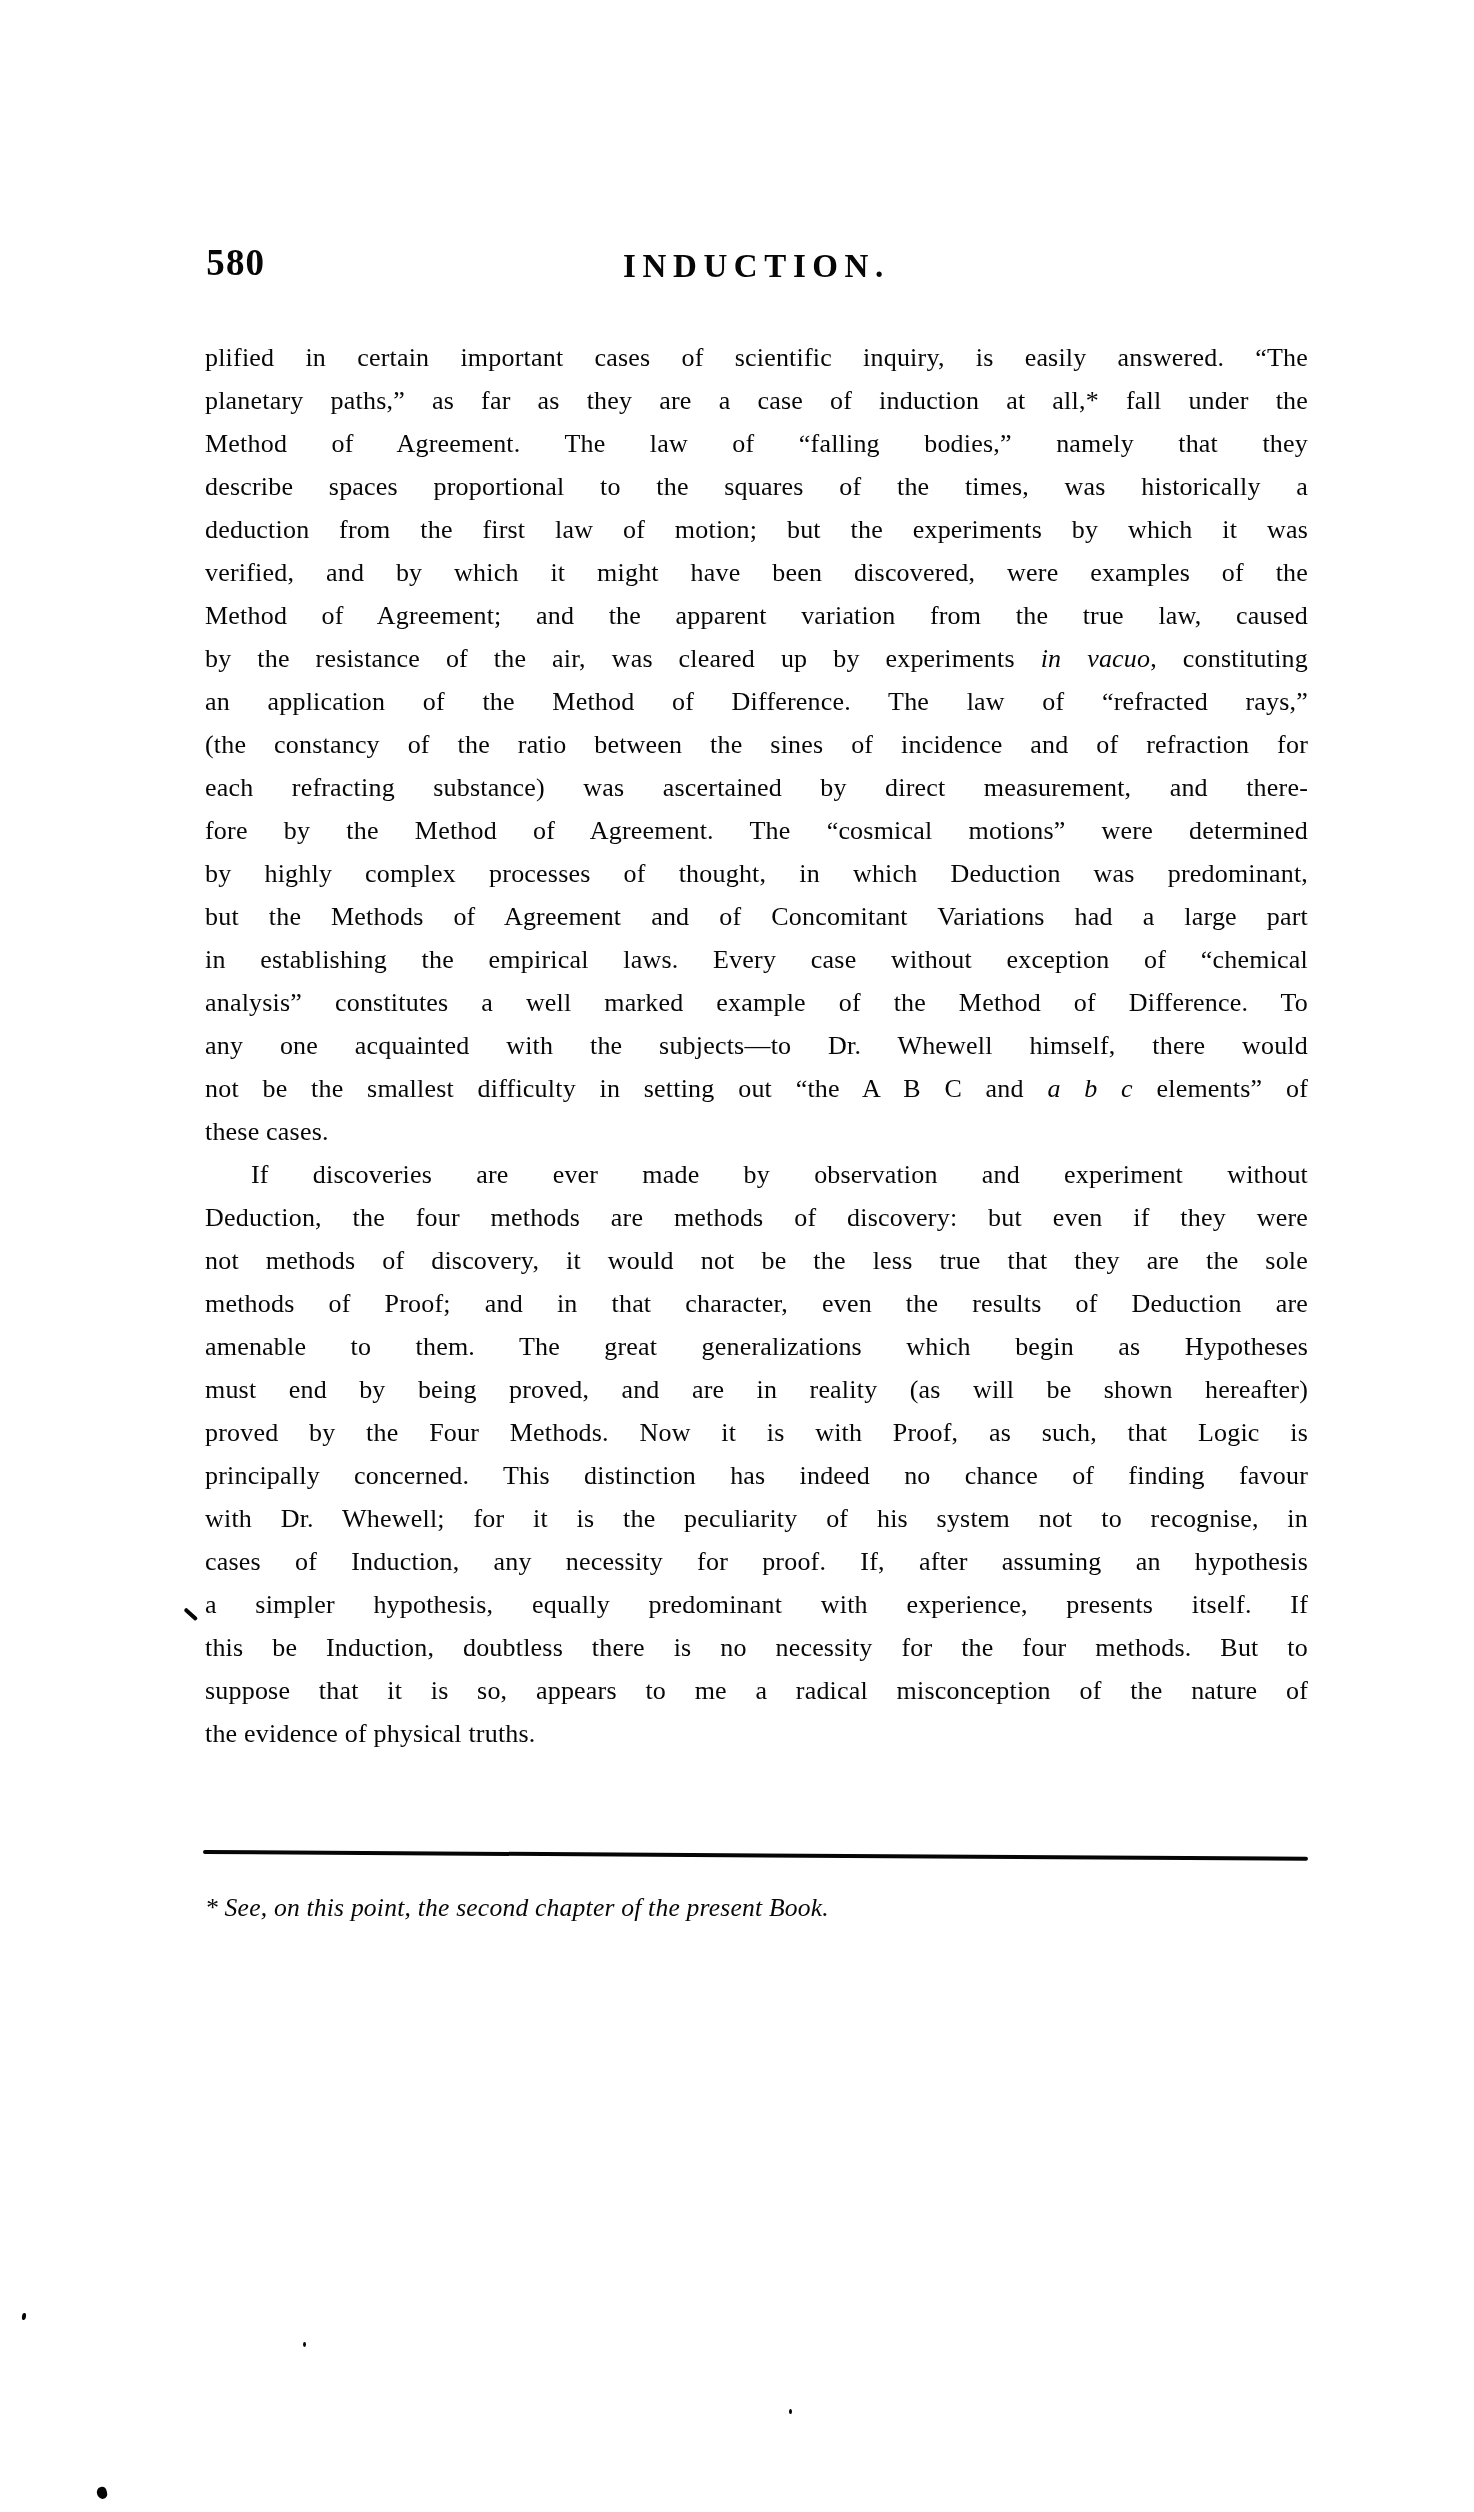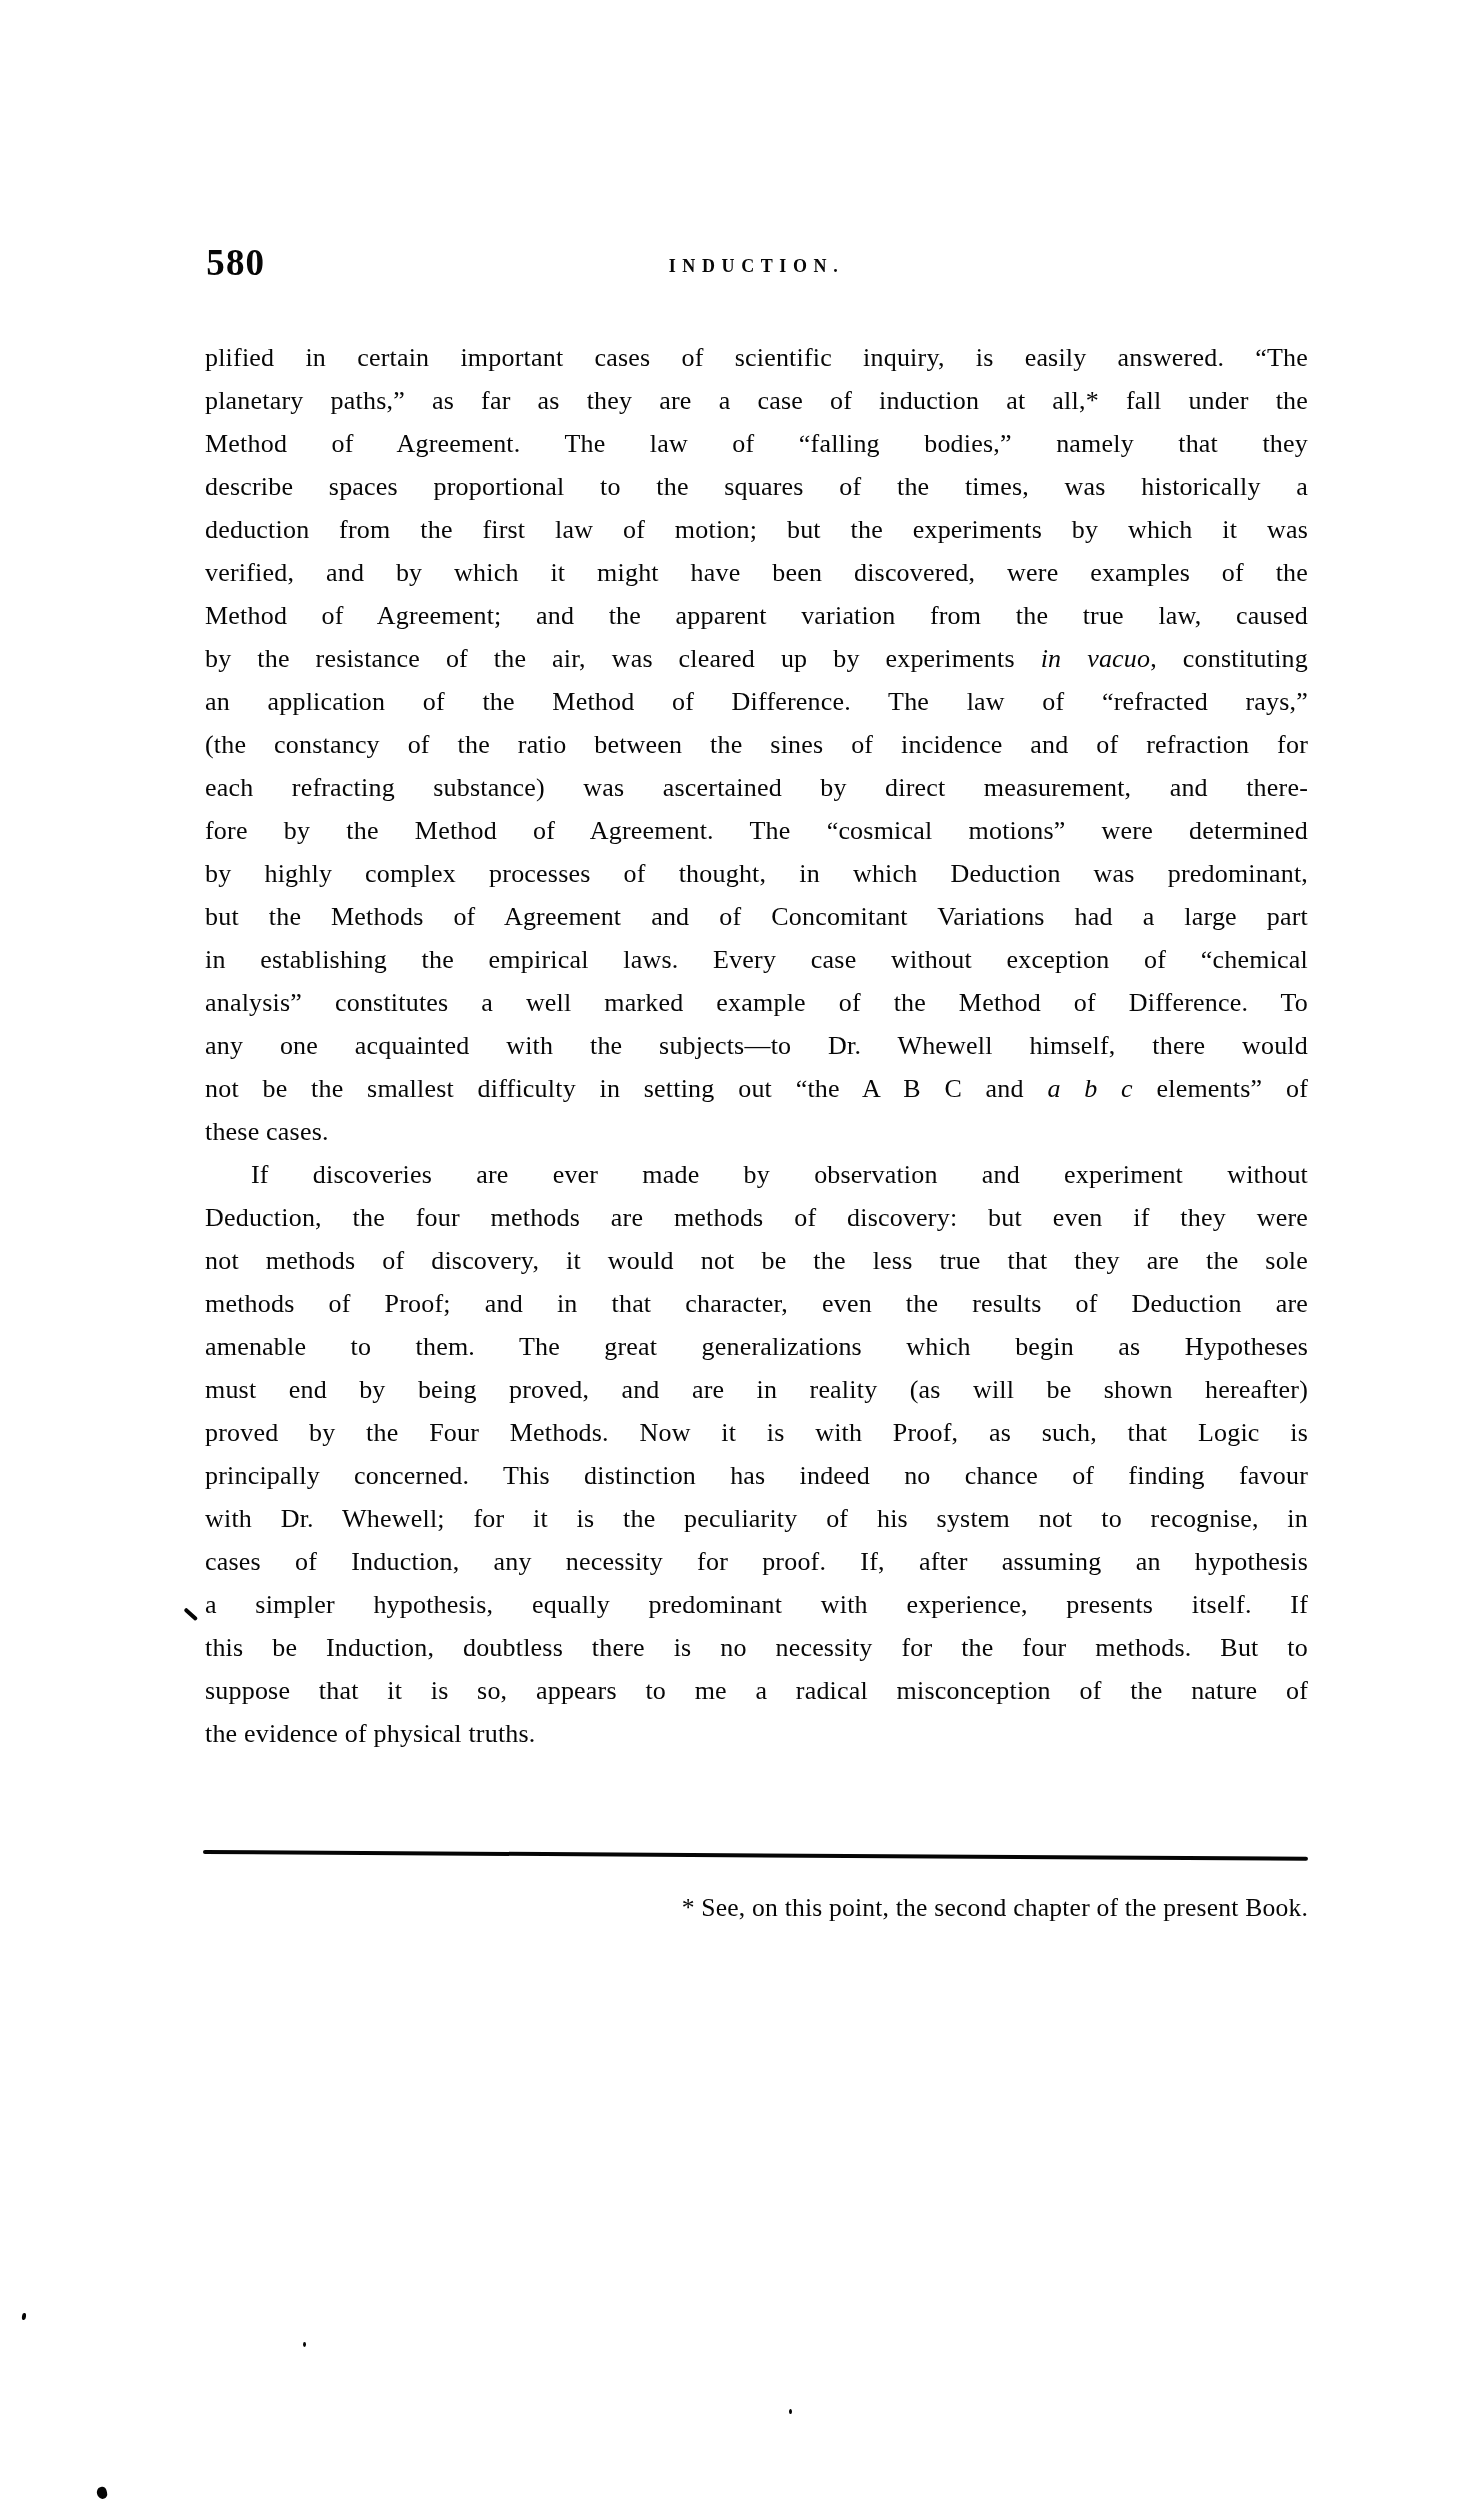--- a/index.html
+++ b/index.html
@@ -32,21 +32,21 @@
     line-height: 39px;
     font-weight: bold;
     letter-spacing: 1.2px;
   }
   .running-head {
     position: absolute;
     left: 0;
     top: 8.3px;
     width: 100%;
     text-align: center;
-    font-size: 18px;
+    font-size: 33px;
     line-height: 31px;
     letter-spacing: 6.6px;
     font-weight: bold;
   }
   
   .body-block {
     position: absolute;
     left: 205px;
     top: 336px;
     width: 1103px;
@@ -76,24 +76,25 @@
     background: #050505;
     border-radius: 2.4px;
     transform: rotate(0.35deg);
     transform-origin: left center;
   }
   .footnote {
     position: absolute;
     left: 205px;
     top: 1889px;
     width: 1103px;
-    text-align: right;
+    text-align: left;
     font-size: 25.6px;
     line-height: 37px;
     letter-spacing: 0.2px;
+    font-style: italic;
   }
   
   .pen-mark {
     position: absolute;
     left: 185px;
     top: 1607px;
     width: 16px;
     height: 3.6px;
     background: #050505;
     border-radius: 1.8px;

